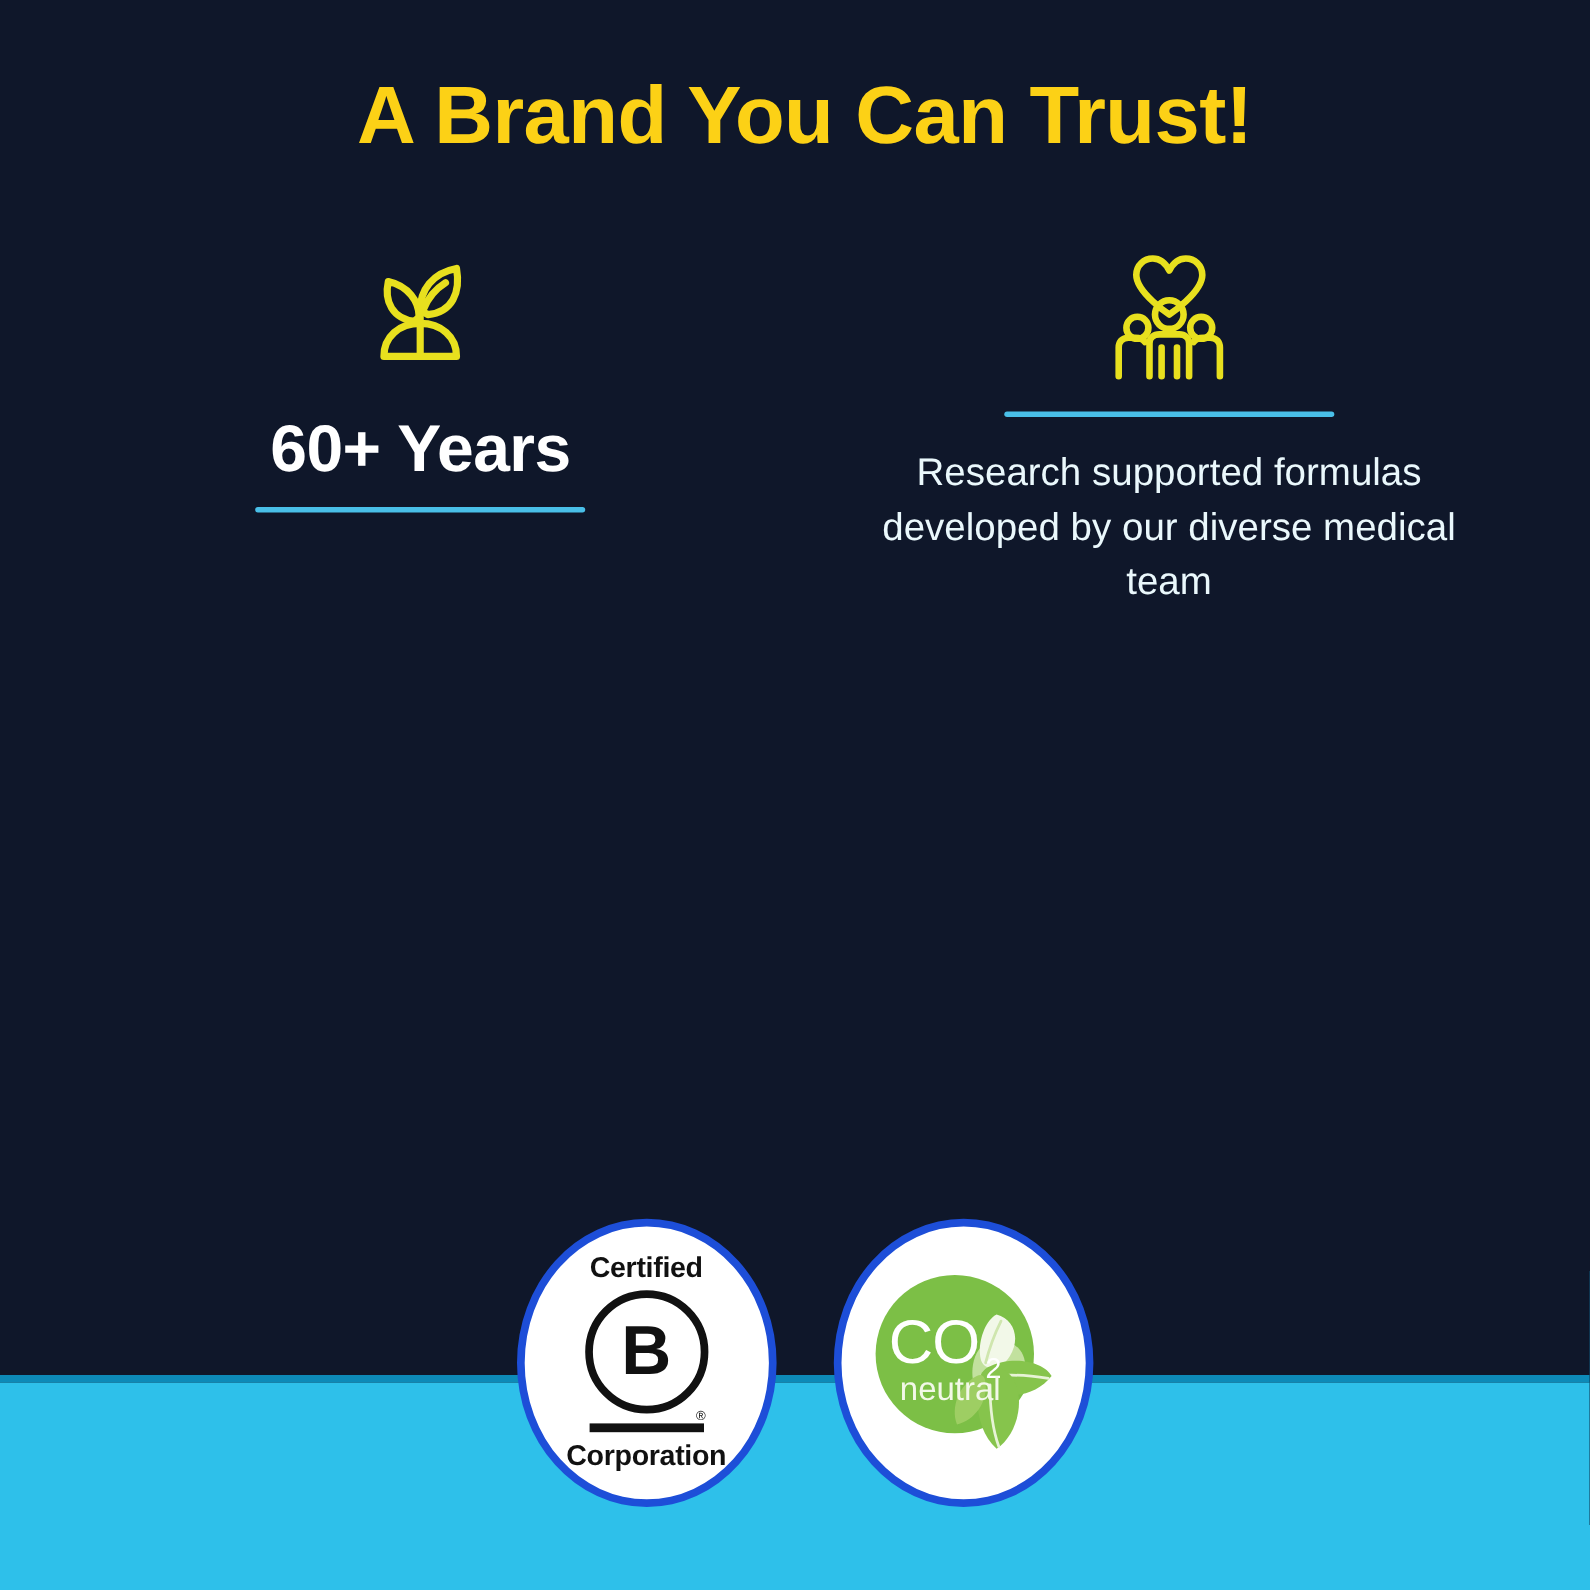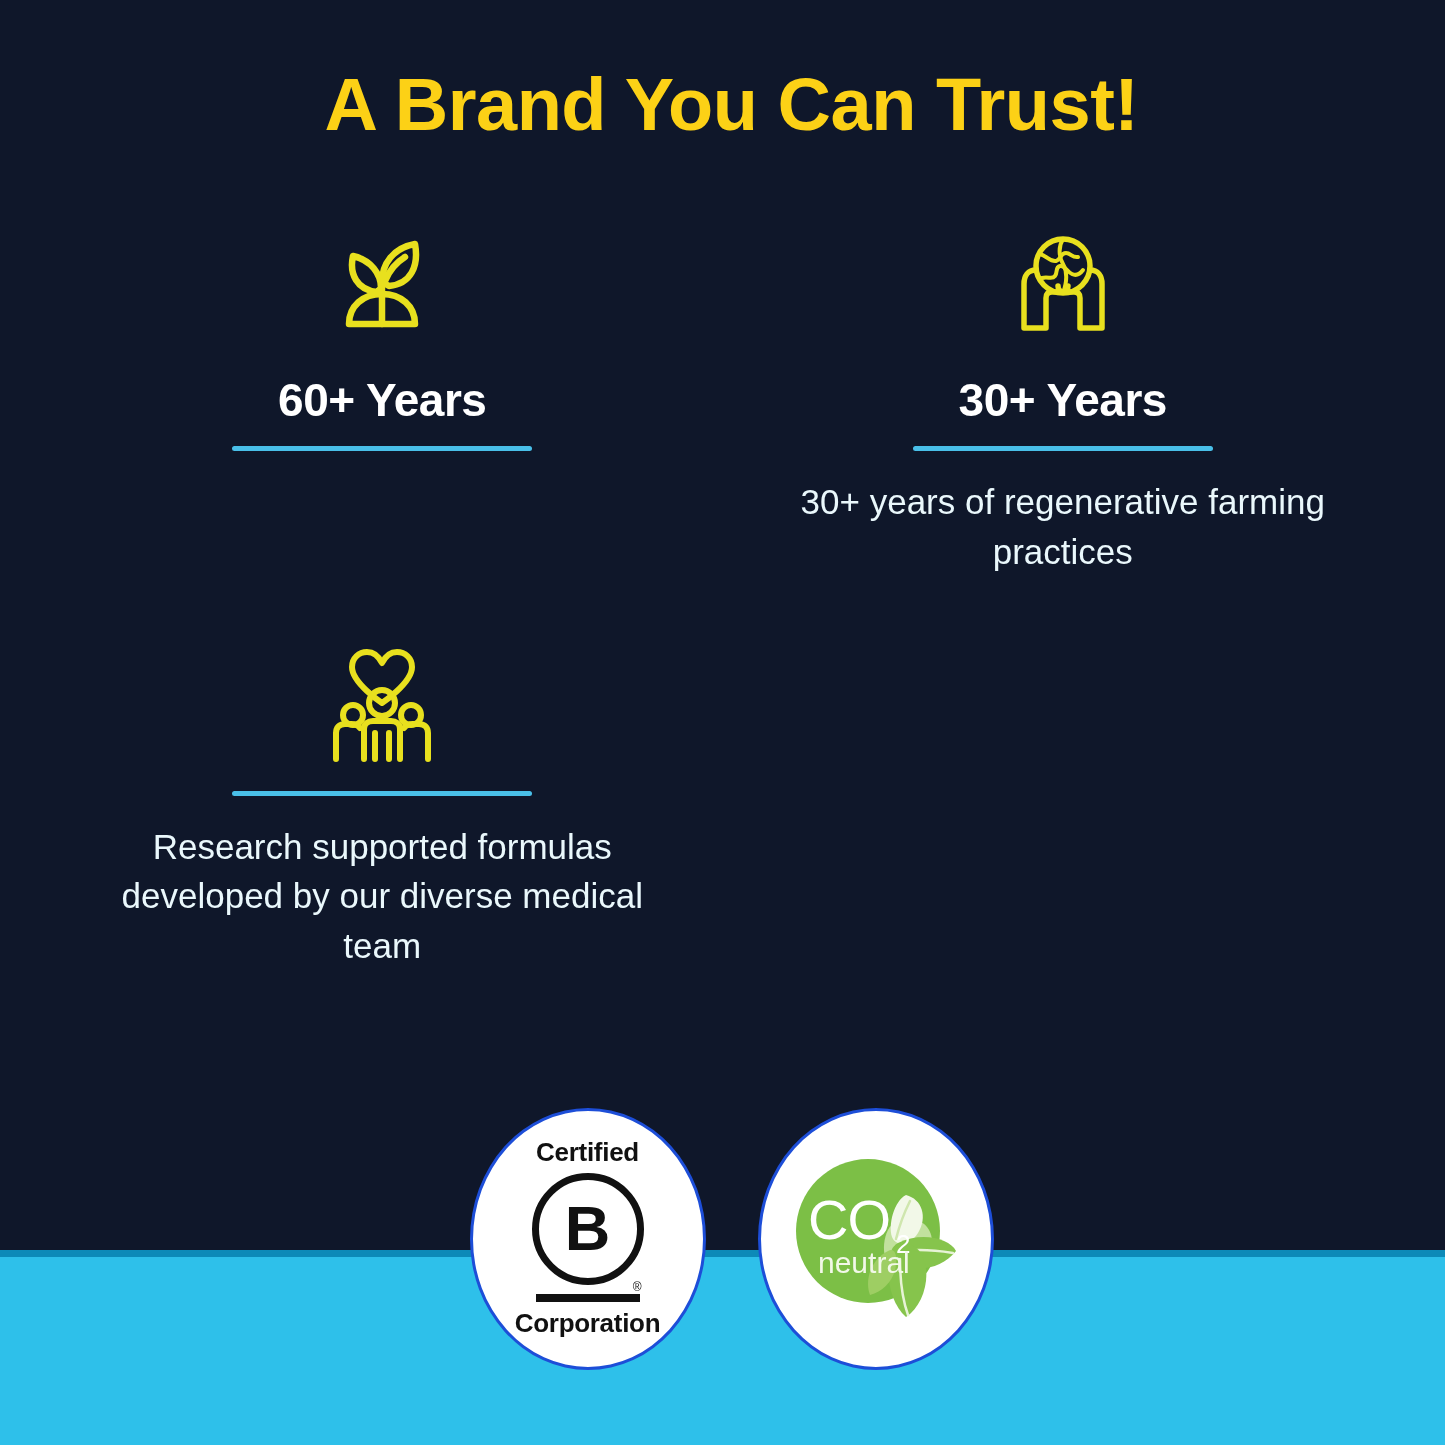--- a/index.html
+++ b/index.html
@@ -82,21 +82,21 @@
     display: flex;
     align-items: center;
     justify-content: center;
   }
   .icon-wrap svg {
     display: block;
   }
 
   .cell-title {
     margin-top: 24px;
-    font-size: 46px;
+    font-size: 60px;
     font-weight: bold;
     color: #ffffff;
     line-height: 1.05;
     letter-spacing: -0.5px;
     white-space: nowrap;
   }
 
   .divider {
     margin-top: 22px;
     width: 300px;
@@ -123,21 +123,21 @@
     display: flex;
     justify-content: center;
     gap: 52px;
     z-index: 4;
   }
   .badge {
     width: 236px;
     height: 262px;
     border-radius: 50%;
     background: #ffffff;
-    border: 3px solid #1d4ed8;
+    border: 7px solid #1d4ed8;
     box-sizing: border-box;
     display: flex;
     align-items: center;
     justify-content: center;
     overflow: hidden;
     position: relative;
   }
 
   
   .bcorp-inner {
@@ -223,35 +223,20 @@
           <path d="M86 33 C78 38 70 47 66 57"></path>
           <path d="M62 64 C62 50 52 36 34 32 C30 50 38 66 58 68 Z"></path>
           <path d="M30 100 C30 82 44 70 63 70 C82 70 96 82 96 100 Z"></path>
         </svg>
       </div>
       <div class="cell-title">60+ Years</div>
       <div class="divider"></div>
     </div>
 
 
-    <div class="cell">
-      <div class="icon-wrap">
-        <svg width="126" height="126" viewBox="0 0 126 126" fill="none" stroke="#e8e01e" stroke-width="5.5" stroke-linecap="round" stroke-linejoin="round">
-          <circle cx="63" cy="42" r="27"></circle>
-          <path d="M40 30 C47 32 50 38 56 37 C61 36 60 29 66 29 C71 29 72 34 78 33" stroke-width="4"></path>
-          <path d="M42 54 C48 52 52 56 55 52 C58 48 55 43 60 42 C65 41 67 48 72 50 C76 52 80 50 83 46" stroke-width="4"></path>
-          <path d="M63 15 C58 23 59 33 63 40 C67 47 67 58 63 69" stroke-width="4"></path>
-          <path d="M36 46 C28 46 24 52 24 60 V104 H46 V74 C46 70 48 68 52 68 L62 68 C66 68 68 66 68 62"></path>
-          <path d="M90 46 C98 46 102 52 102 60 V104 H80 V74 C80 70 78 68 74 68 L64 68 C60 68 58 66 58 62"></path>
-        </svg>
-      </div>
-      <div class="cell-title">30+ Years</div>
-      <div class="divider"></div>
-      <div class="cell-body">30+ years of regenerative farming practices</div>
-    </div>
 
     <div class="cell">
       <div class="icon-wrap">
         <svg width="126" height="126" viewBox="0 0 126 126" fill="none" stroke="#e8e01e" stroke-width="6" stroke-linecap="round" stroke-linejoin="round">
           <path d="M63 62 C63 62 33 42 33 26 C33 17 40 11 48 11 C55 11 60 16 63 22 C66 16 71 11 78 11 C86 11 93 17 93 26 C93 42 63 62 63 62 Z"></path>
           <circle cx="63" cy="62" r="13"></circle>
           <path d="M45 118 V88 C45 83 49 80 54 80 H72 C77 80 81 83 81 88 V118"></path>
           <circle cx="34" cy="74" r="10"></circle>
           <path d="M41 87 C39 84 36 83 32 83 H26 C20 83 17 87 17 92 V118"></path>
           <circle cx="92" cy="74" r="10"></circle>

